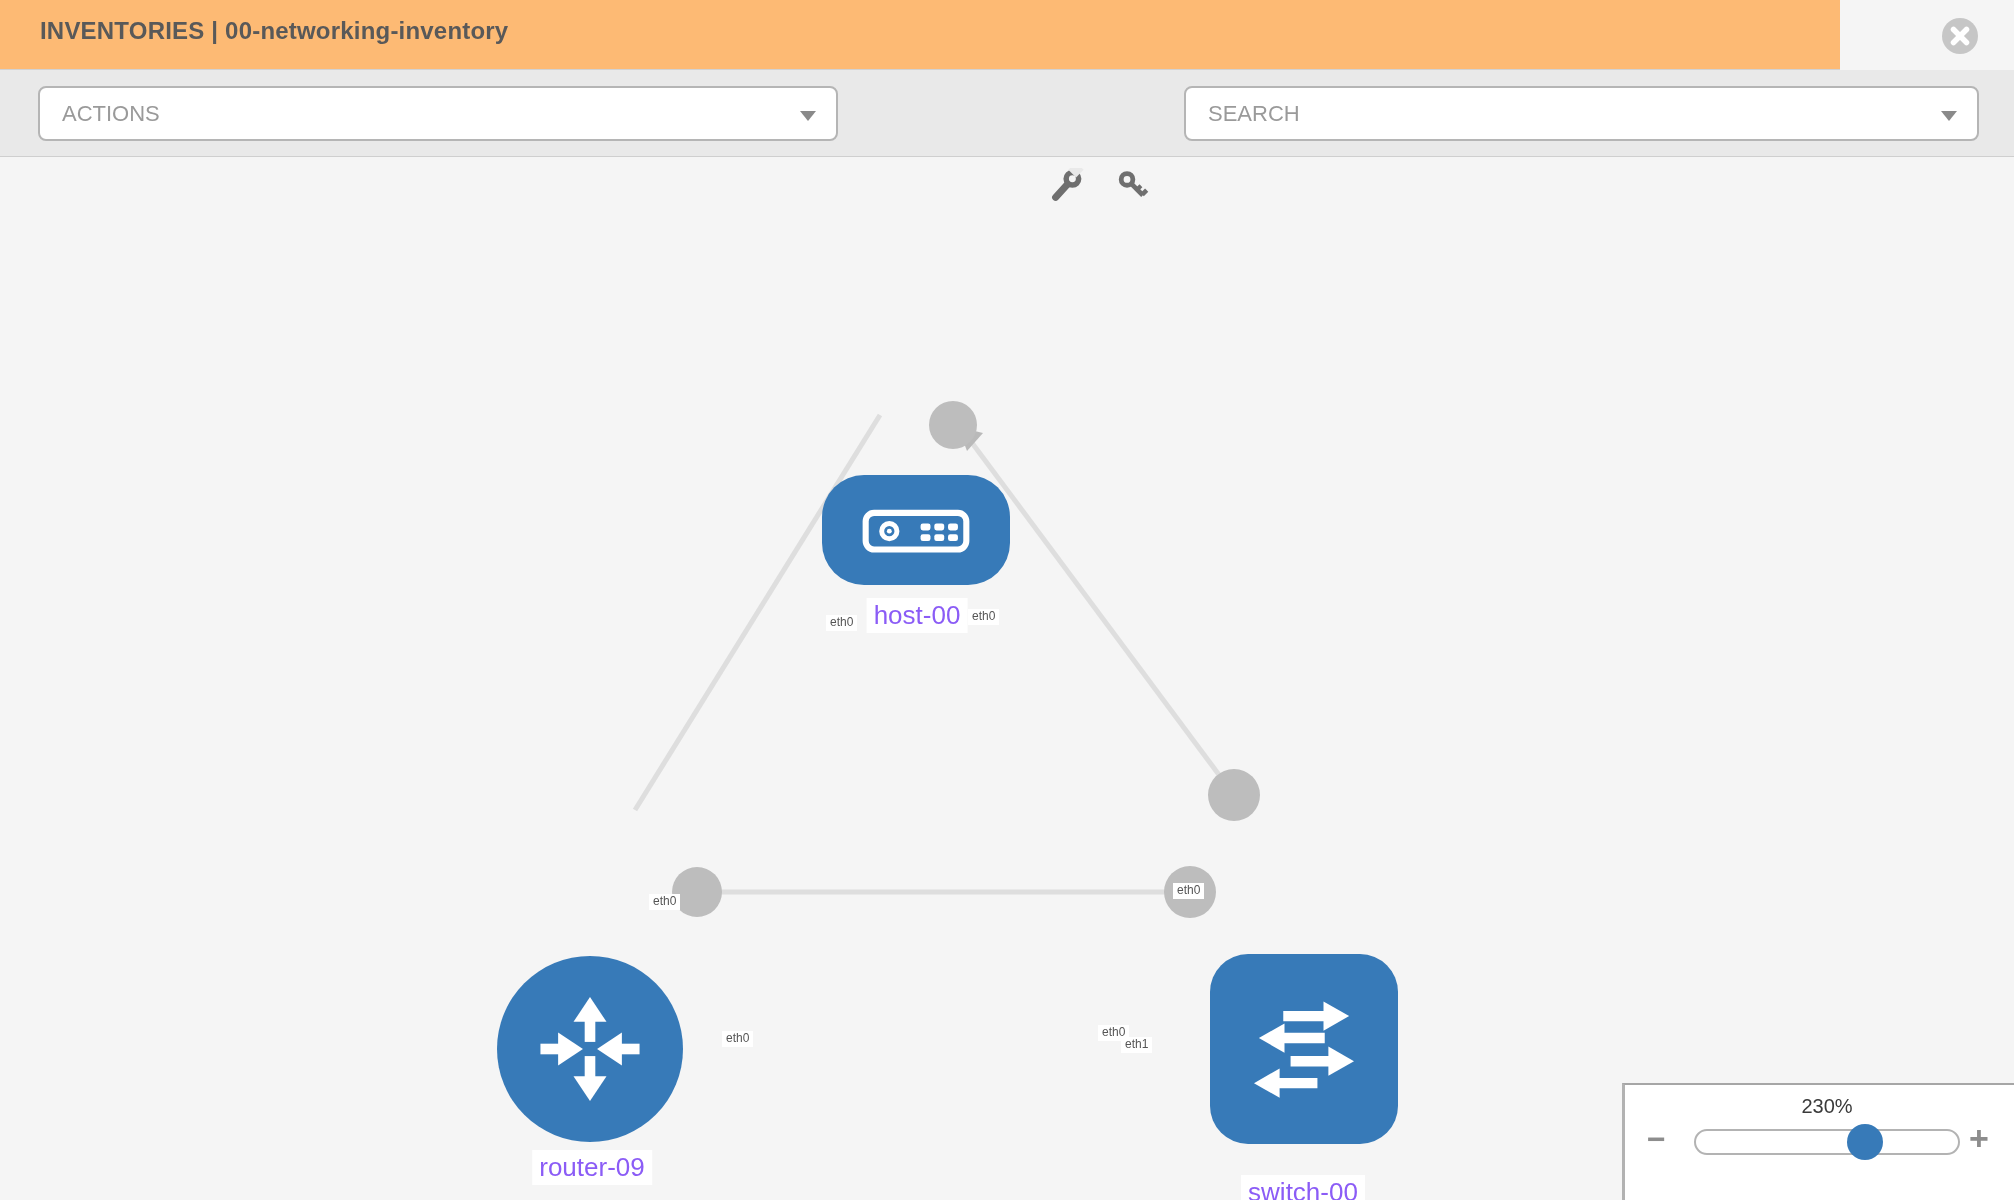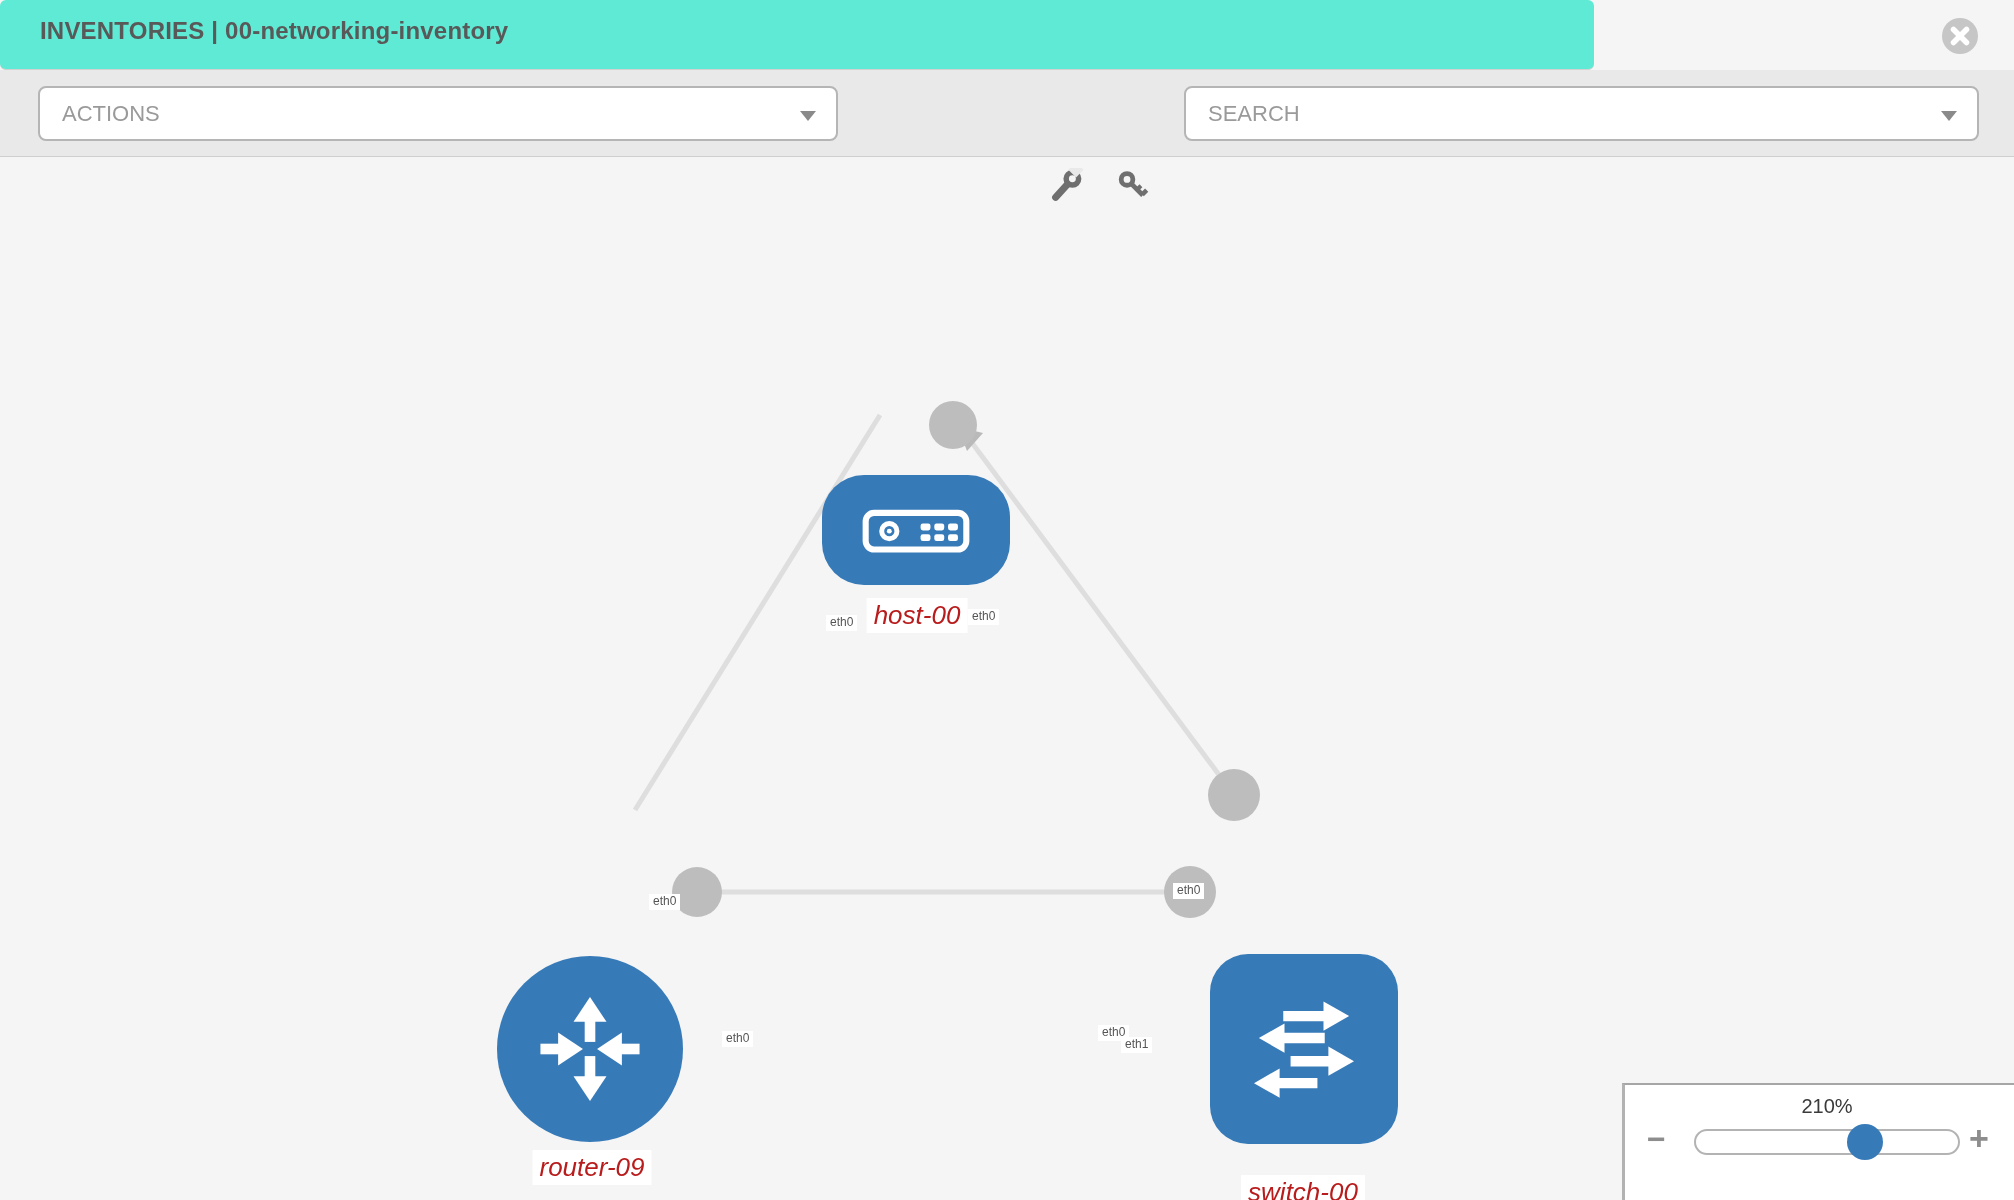--- a/index.html
+++ b/index.html
@@ -1,20 +1,20 @@
 <!DOCTYPE html>
 <html><head>
 <meta charset="utf-8">
 <style>
   * { margin:0; padding:0; box-sizing:border-box; }
   html,body { width:2014px; height:1200px; overflow:hidden; }
   body { font-family:"Liberation Sans", sans-serif; background:#f5f5f5; position:relative; }
 
   
-  .header { position:absolute; left:0; top:0; width:1594px; height:70px; background:#5eead4; border-bottom:1px solid #d2d2d2; z-index:20;border-radius:6px; }
+  .header { position:absolute; left:0; top:0; width:1840px; height:70px; background:#fdba74; border-bottom:1px solid #d2d2d2; z-index:20; }
   .page-title { position:absolute; left:40px; top:17px; font-size:24px; font-weight:700; color:#595959; letter-spacing:.2px; }
   .close-btn { position:absolute; left:1941px; top:17px; width:38px; height:38px; cursor:pointer; }
 
   
   .toolbar { position:absolute; left:0; top:70px; width:2014px; height:87px; background:#e9e9e9; border-bottom:1px solid #cfcfcf; z-index:20; }
   .select-box { position:absolute; top:16px; height:55px; background:#fff; border:2px solid #b5b5b5; border-radius:8px; display:flex; align-items:center; padding:0 22px; color:#9a9a9a; font-size:22px; cursor:pointer; }
   .select-actions { left:38px; width:800px; }
   .select-search  { left:1184px; width:795px; }
   .caret { position:absolute; right:20px; top:23px; width:0; height:0; border-left:8px solid transparent; border-right:8px solid transparent; border-top:10px solid #8a8a8a; }
   .tool-icon { position:absolute; top:98px; cursor:pointer; }
@@ -23,21 +23,21 @@
 
   
   .canvas { position:absolute; left:0; top:157px; width:2014px; height:1043px; background:#f5f5f5; z-index:1; }
   .graph-svg { position:absolute; left:0; top:0; z-index:2; }
 
   .node { position:absolute; background:#377ab8; z-index:4; display:flex; align-items:center; justify-content:center; cursor:pointer; }
   .node-host   { left:822px; top:318px; width:188px; height:110px; border-radius:42px; }
   .node-router { left:497px; top:799px; width:186px; height:186px; border-radius:50%; }
   .node-switch { left:1210px; top:797px; width:188px; height:190px; border-radius:38px; }
 
-  .node-label { position:absolute; z-index:5; background:#ffffff; color:#b91c1c; font-size:26px; padding:2px 7px; white-space:nowrap; transform:translateX(-50%);font-style:italic; }
+  .node-label { position:absolute; z-index:5; background:#ffffff; color:#8b5cf6; font-size:26px; padding:2px 7px; white-space:nowrap; transform:translateX(-50%); }
   .eth-label  { position:absolute; z-index:5; background:#ffffff; color:#555555; font-size:12px; padding:1px 4px; line-height:1.15; white-space:nowrap; }
 
   
   .zoom-panel { position:absolute; left:1622px; top:1083px; width:392px; height:117px; background:#ffffff; border-left:3px solid #b2b2b2; border-top:2px solid #a6a6a6; z-index:20; }
   .zoom-value { position:absolute; left:202px; top:10px; transform:translateX(-50%); font-size:20px; color:#3a3a3a; }
   .zoom-minus { position:absolute; left:22px; top:36px; font-size:32px; font-weight:700; color:#8d8d8d; cursor:pointer; }
   .zoom-plus  { position:absolute; left:344px; top:34px; font-size:34px; font-weight:700; color:#8d8d8d; cursor:pointer; }
   .zoom-track { position:absolute; left:69px; top:44px; width:266px; height:26px; background:#fff; border:2px solid #b3b3b3; border-radius:14px; cursor:pointer; }
   .zoom-thumb { position:absolute; left:222px; top:39px; width:36px; height:36px; border-radius:50%; background:#377ab8; cursor:pointer; }
 </style>
@@ -149,18 +149,18 @@
     <svg width="36" height="38" viewBox="0 0 28 30">
       <circle cx="8.5" cy="9" r="4.6" fill="none" stroke="#6f6f6f" stroke-width="3.8"></circle>
       <line x1="12" y1="12.5" x2="21" y2="21.5" stroke="#6f6f6f" stroke-width="3.8"></line>
       <line x1="20.5" y1="21" x2="24" y2="17.5" stroke="#6f6f6f" stroke-width="3.6"></line>
       <line x1="16.5" y1="17" x2="19.5" y2="14" stroke="#6f6f6f" stroke-width="3.2"></line>
     </svg>
   </div>
 </div>
 
 <div class="zoom-panel">
-  <div class="zoom-value">210%</div>
+  <div class="zoom-value">230%</div>
   <div class="zoom-minus">−</div>
   <div class="zoom-track"></div>
   <div class="zoom-thumb"></div>
   <div class="zoom-plus">+</div>
 </div>
 
 </body></html>

